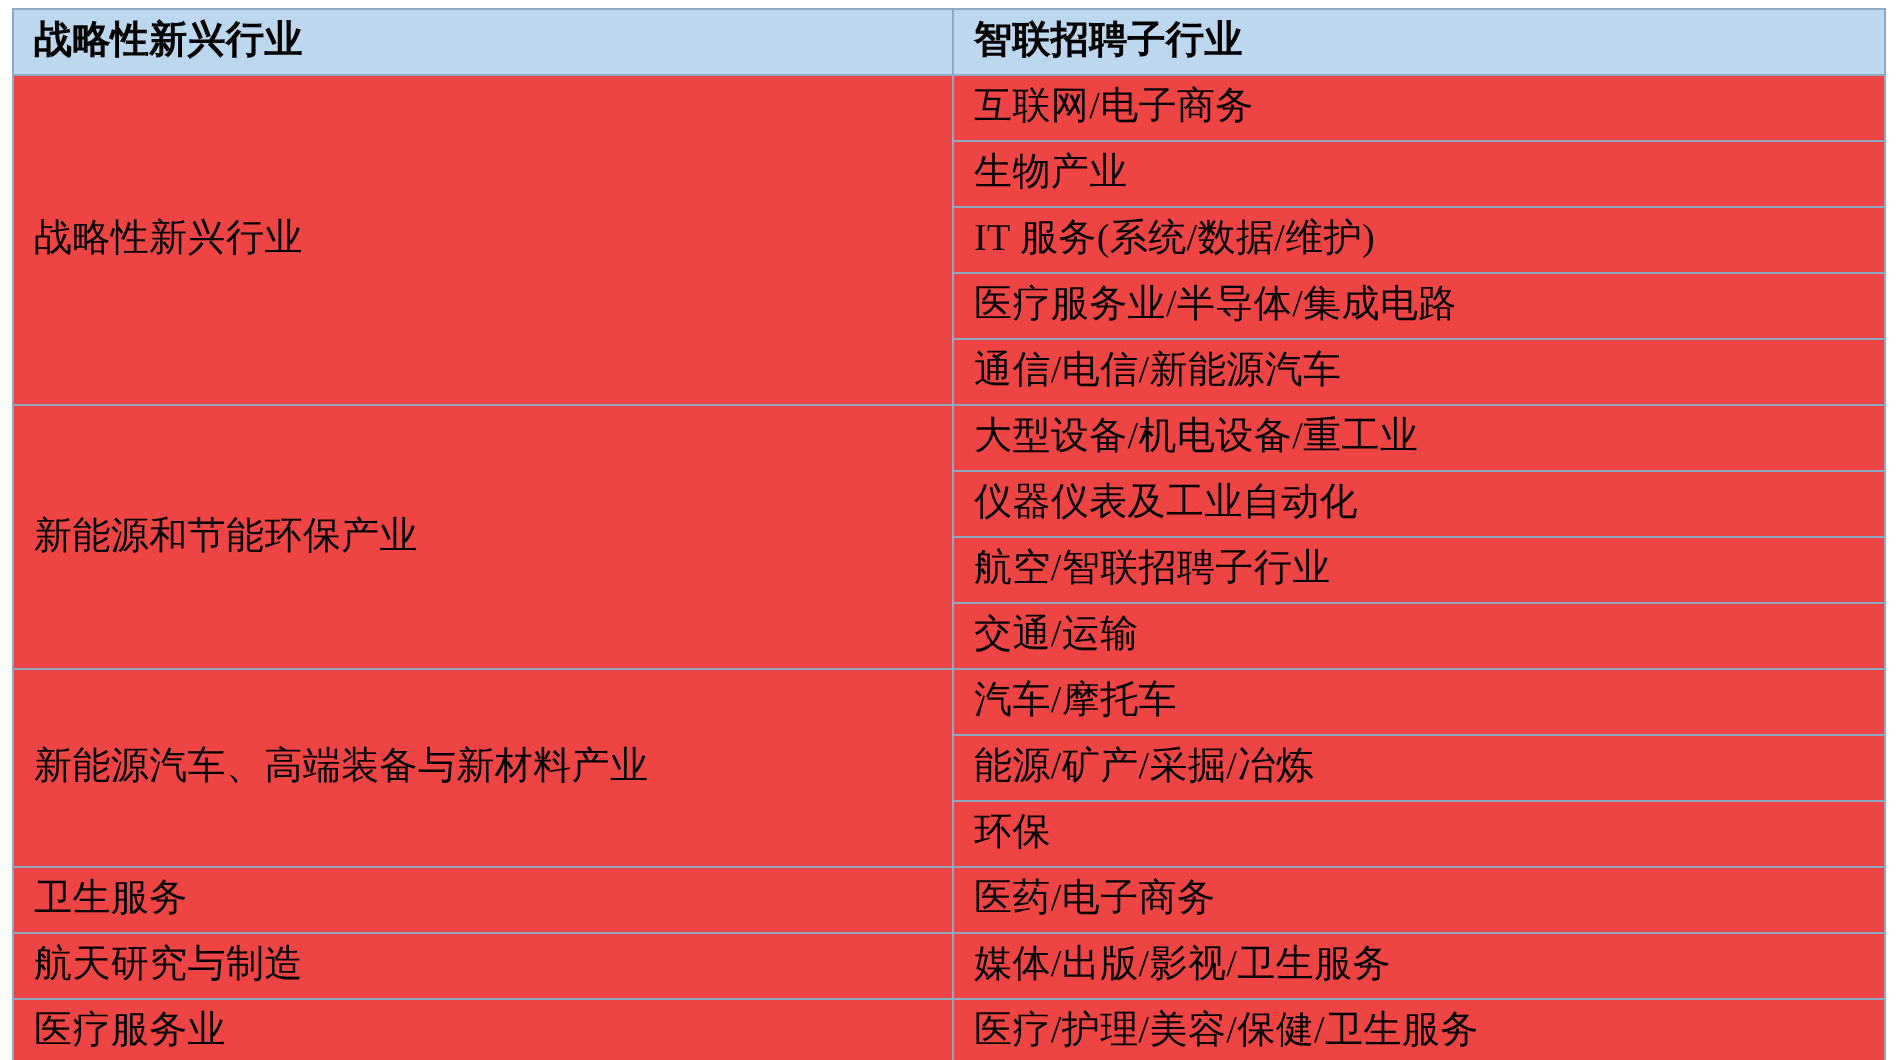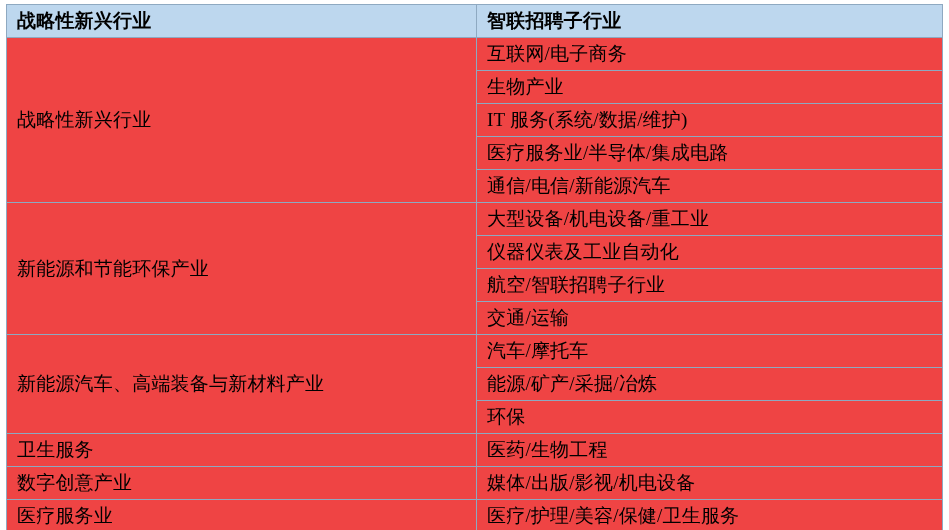--- a/index.html
+++ b/index.html
@@ -110,26 +110,26 @@
       </tr>
       <tr>
         <td>能源/矿产/采掘/冶炼</td>
       </tr>
       <tr>
         <td>环保</td>
       </tr>
 
       <tr>
         <td class="group-cell">卫生服务</td>
-        <td>医药/生物工程</td>
+        <td>医药/电子商务</td>
       </tr>
 
       <tr>
-        <td class="group-cell">数字创意产业</td>
-        <td>媒体/出版/影视/机电设备</td>
+        <td class="group-cell">航天研究与制造</td>
+        <td>媒体/出版/影视/卫生服务</td>
       </tr>
 
       <tr>
         <td class="group-cell">医疗服务业</td>
         <td>医疗/护理/美容/保健/卫生服务</td>
       </tr>
     </tbody>
   </table>
 </div>
 

